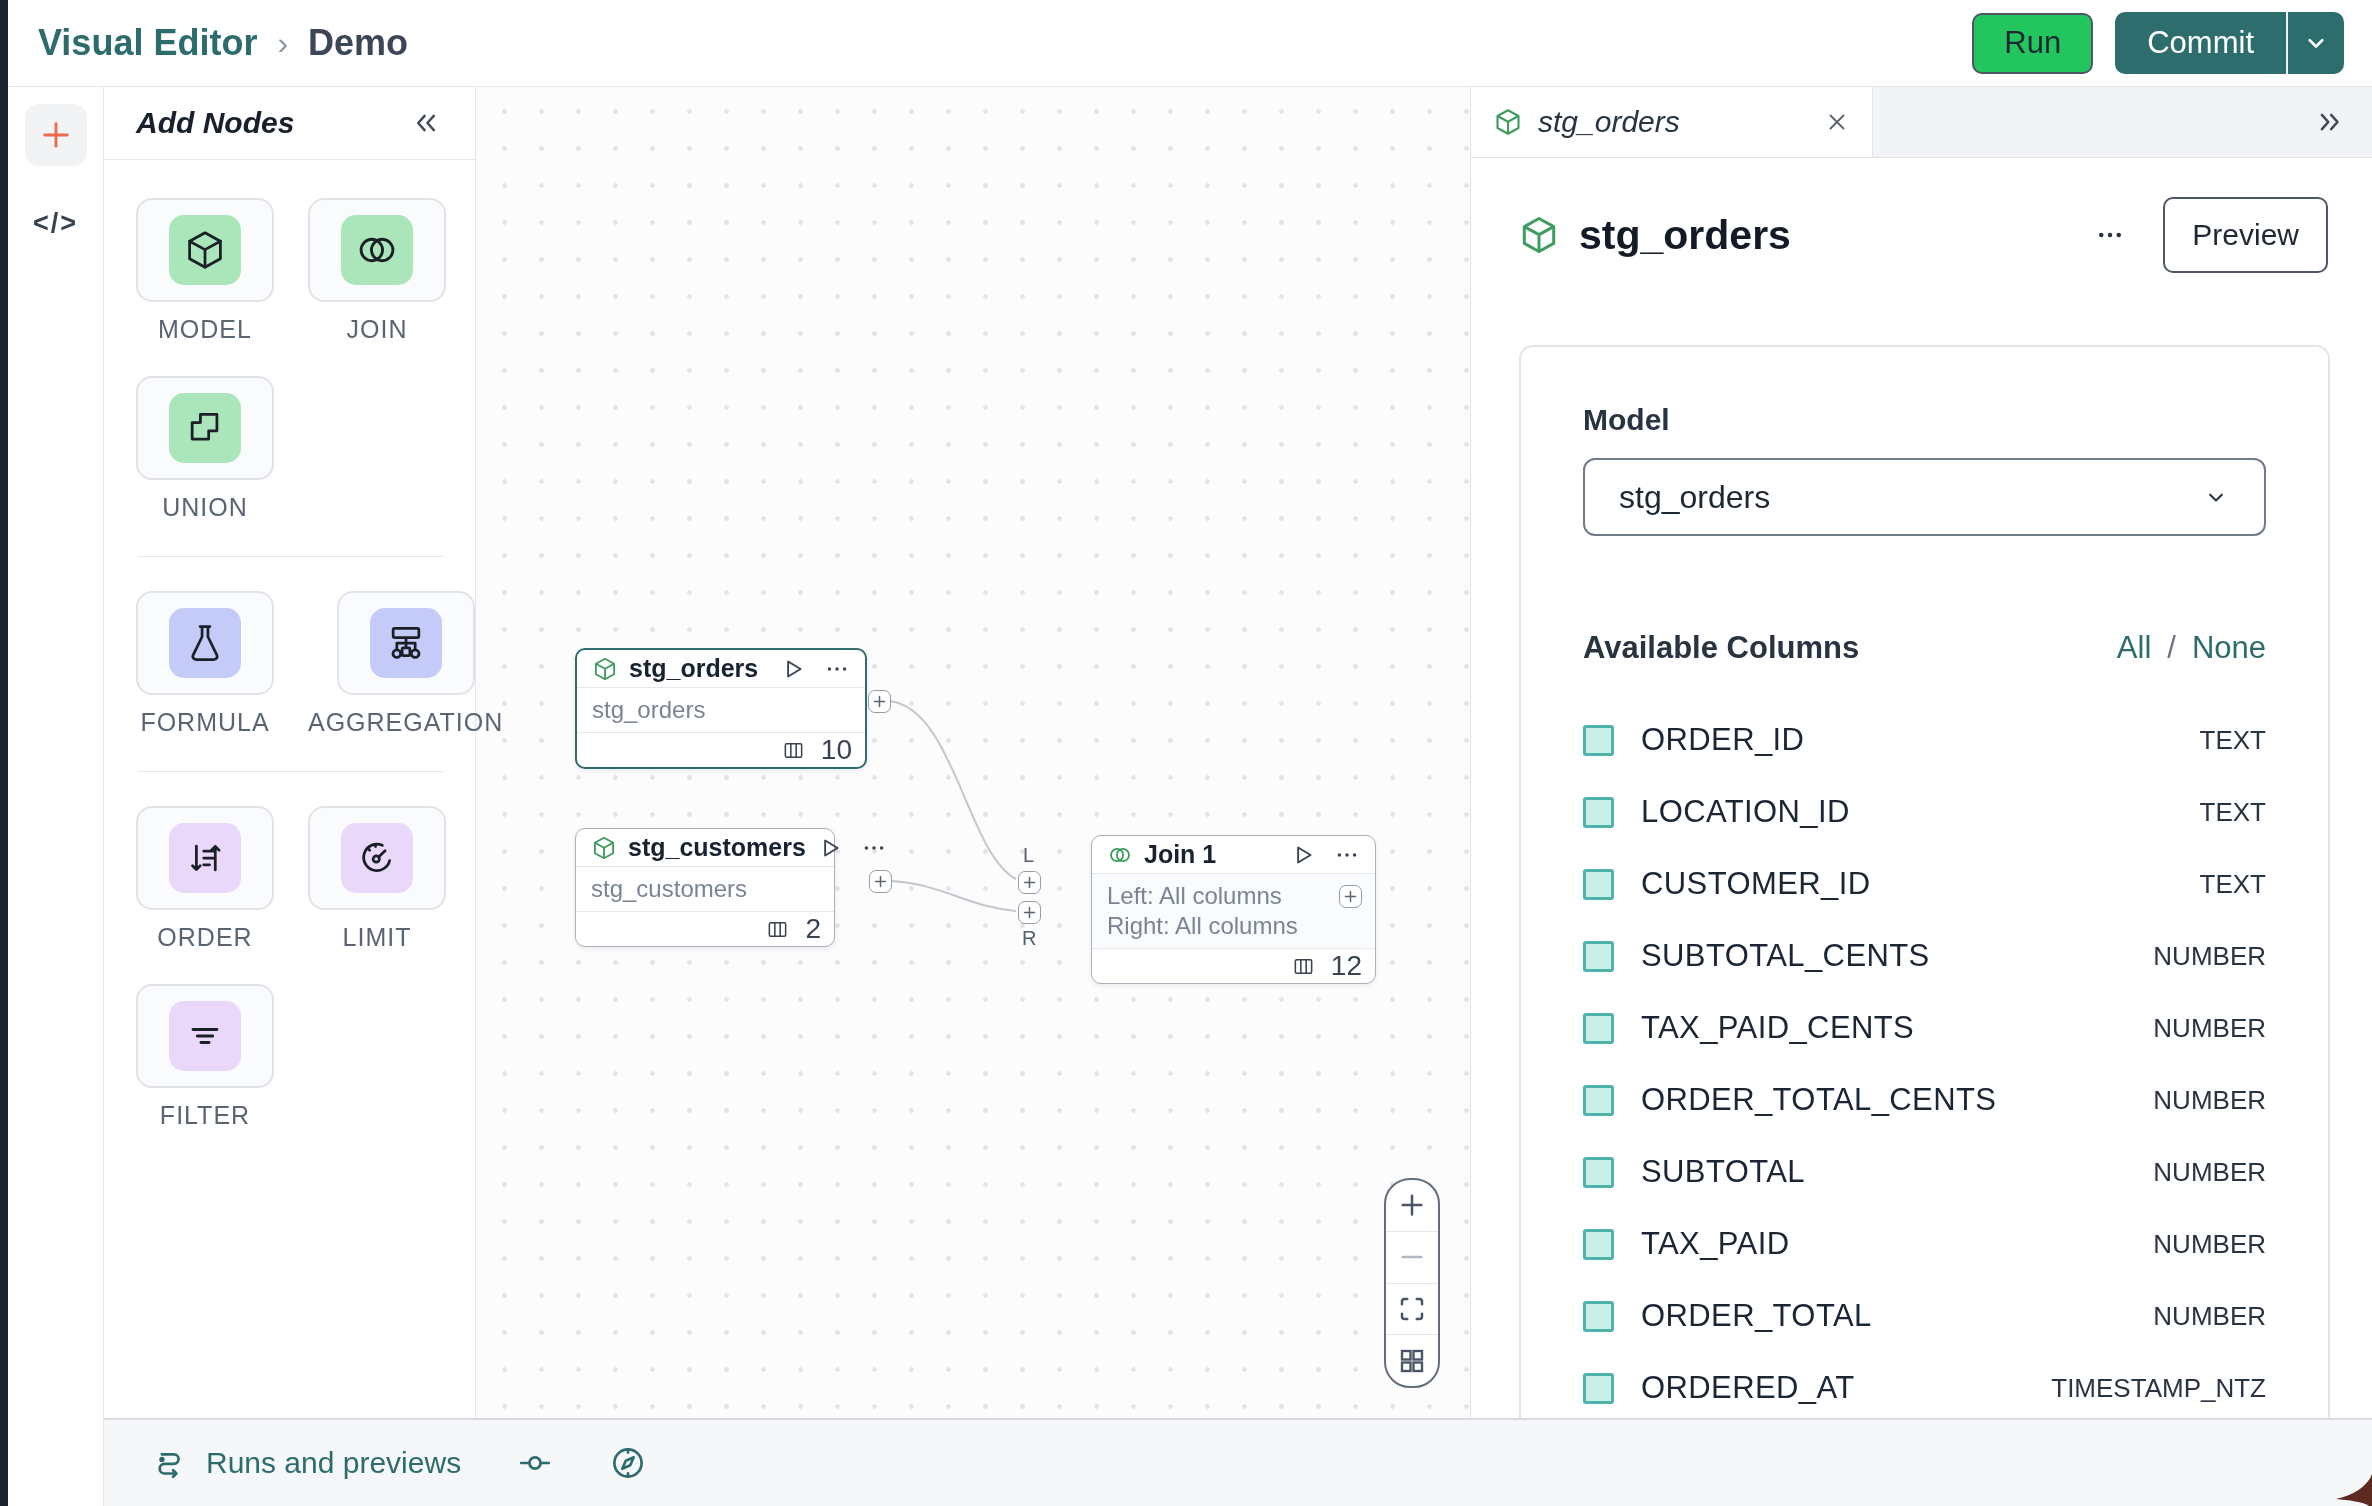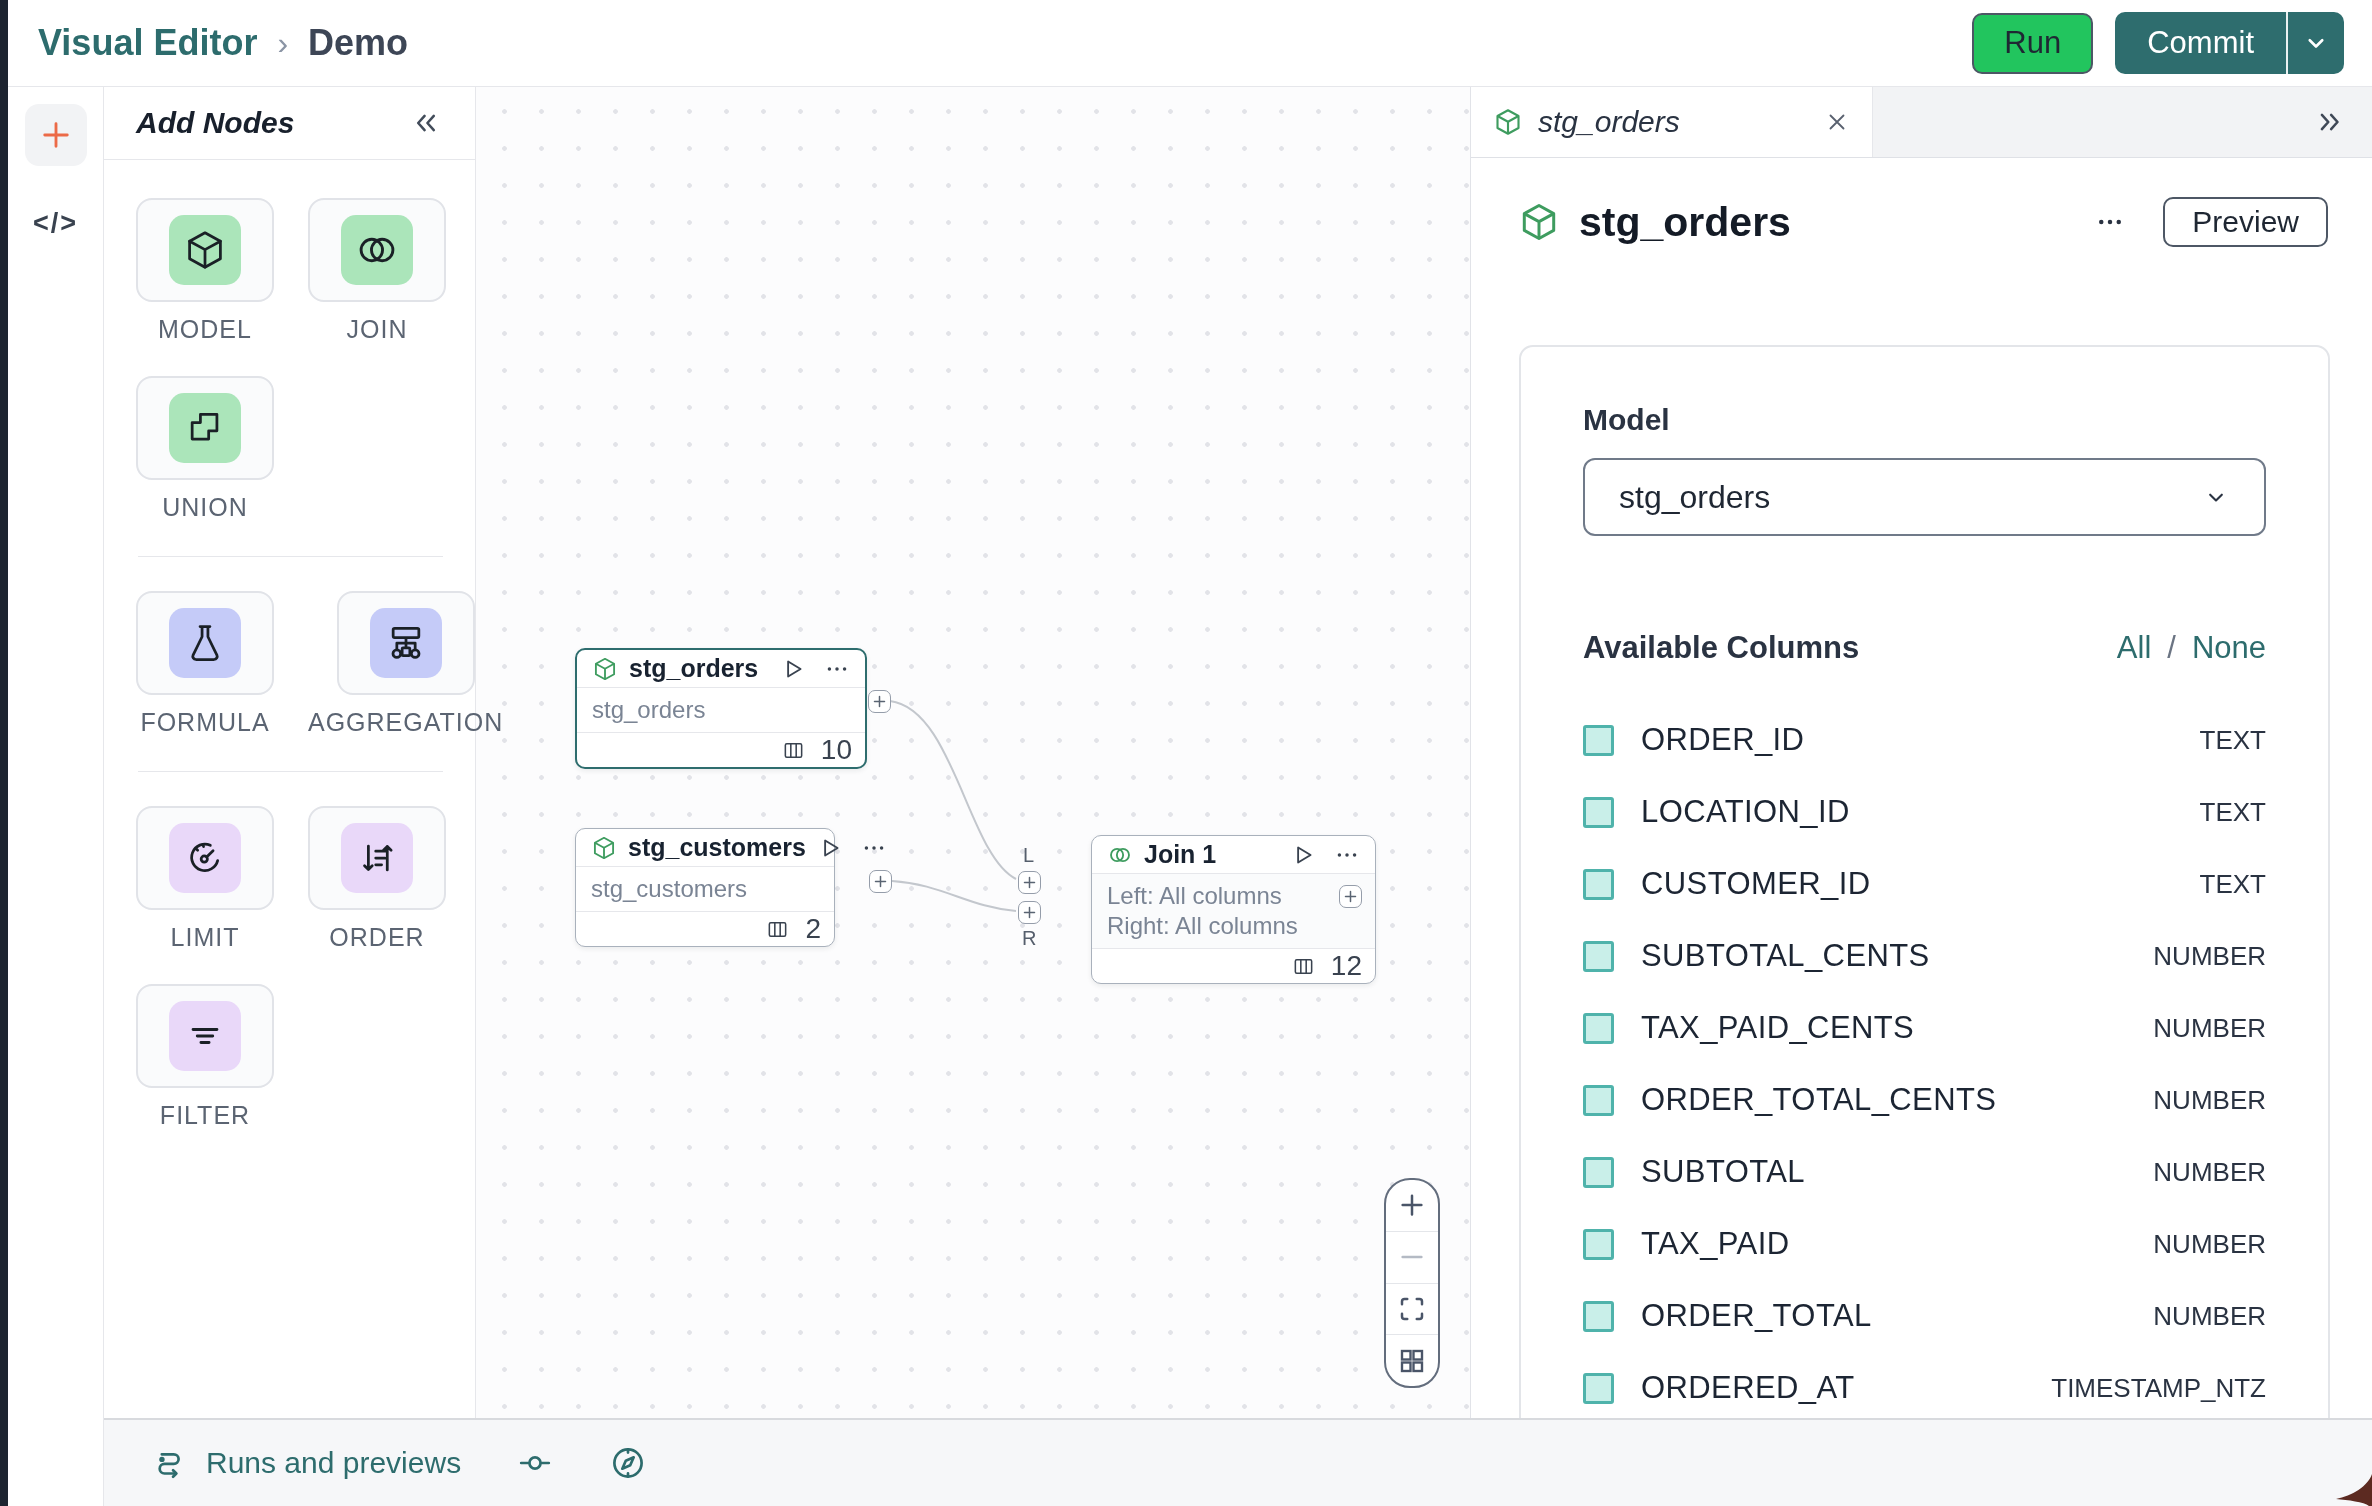--- a/index.html
+++ b/index.html
@@ -86,21 +86,21 @@
   .tabbar { height:71px; background:#f2f3f5; border-bottom:1px solid #dfe1e6; display:flex; align-items:stretch; }
   .tab-active { width:402px; background:#fff; border-right:1px solid #e6e7eb; display:flex;
     align-items:center; gap:15px; padding:0 22px; cursor:pointer; }
   .tab-title { font-size:30px; font-style:italic; color:#2a3342; }
   .tab-close { margin-left:auto; color:#59616f; cursor:pointer; display:flex; }
   .tab-collapse { margin-left:auto; display:flex; align-items:center; padding:0 26px; color:#3f4856; cursor:pointer; }
   .inspector-head { display:flex; align-items:center; gap:19px; padding:39px 44px 0 47px; }
   .inspector-title { font-size:41px; font-weight:700; color:#141b26; }
   .head-actions { margin-left:auto; display:flex; align-items:center; gap:38px; }
   .dots-btn { color:#2a3342; cursor:pointer; }
-  .btn-preview { height:50px; padding:8px 27px; background:#fff; border:2px solid #4d5765; border-radius:10px;
+  .btn-preview { height:76px; padding:8px 27px; background:#fff; border:2px solid #4d5765; border-radius:10px;
     font-size:30px; color:#1f2733; display:flex; align-items:center; cursor:pointer; }
   .inspector-card { position:absolute; left:48px; right:42px; top:258px; height:1180px;
     border:2px solid #e3e5e9; border-radius:14px; padding:56px 62px 0 62px; }
   .model-label { font-size:30px; font-weight:700; color:#2a3342; margin-bottom:21px; }
   .model-select { height:78px; border:2px solid #707a89; border-radius:12px; display:flex; align-items:center;
     justify-content:space-between; padding:0 34px; font-size:32px; color:#1f2733; cursor:pointer; background:#fff; }
   .cols-header { margin-top:94px; display:flex; align-items:baseline; }
   .cols-title { font-size:31px; font-weight:700; color:#2a3342; }
   .cols-links { margin-left:auto; display:flex; gap:16px; font-size:31px; }
   .link-teal { color:#2d6c6d; cursor:pointer; }
@@ -240,41 +240,41 @@
             </div>
           <div class="card-label">AGGREGATION</div>
         </div>
       </div>
       <div class="ap-divider"></div>
       <div class="ap-grid">
         <div class="nodecard">
           <div class="card-box">
               <div class="card-ico ico-purple">
             <span>
+              <svg width="44" height="44" viewBox="0 0 24 24" fill="none" stroke="#1a2026" stroke-width="1.5" stroke-linecap="round" stroke-linejoin="round">
+                    <path d="M7.3 5.5v12.8M7.3 18.3l-2.1-2.1M7.3 18.3l2.1-2.1M11.3 8.3h5M11.3 12h5M11.3 15.7h3.2M17.6 18.5V5.7M17.6 5.7l-2.1 2.1M17.6 5.7l2.1 2.1"></path>
+                  </svg>
+            </span>
+          </div>
+            </div>
+          <div class="card-label">ORDER</div>
+        </div>
+        <div class="nodecard">
+          <div class="card-box">
+              <div class="card-ico ico-purple">
+            <span>
               <svg width="44" height="44" viewBox="0 0 24 24" fill="none" stroke="#1a2026" stroke-width="1.5" stroke-linecap="round">
                     <path d="M18.9 13.4a7.2 7.2 0 1 1-4-8.3"></path>
                     <circle cx="11.6" cy="12.6" r="1.7"></circle>
                     <path d="M12.9 11.4 16.4 8M7.1 6.9l.9.9M11 4.6l.2 1.2"></path>
                   </svg>
             </span>
           </div>
             </div>
           <div class="card-label">LIMIT</div>
-        </div>
-        <div class="nodecard">
-          <div class="card-box">
-              <div class="card-ico ico-purple">
-            <span>
-              <svg width="44" height="44" viewBox="0 0 24 24" fill="none" stroke="#1a2026" stroke-width="1.5" stroke-linecap="round" stroke-linejoin="round">
-                    <path d="M7.3 5.5v12.8M7.3 18.3l-2.1-2.1M7.3 18.3l2.1-2.1M11.3 8.3h5M11.3 12h5M11.3 15.7h3.2M17.6 18.5V5.7M17.6 5.7l-2.1 2.1M17.6 5.7l2.1 2.1"></path>
-                  </svg>
-            </span>
-          </div>
-            </div>
-          <div class="card-label">ORDER</div>
         </div>
         <div class="nodecard">
           <div class="card-box">
               <div class="card-ico ico-purple">
             <span>
               <svg width="44" height="44" viewBox="0 0 24 24" fill="none" stroke="#1a2026" stroke-width="1.6" stroke-linecap="round">
                     <path d="M5.5 8.5h13M7.8 12h8.4M9.8 15.5h4.4"></path>
                   </svg>
             </span>
           </div>

